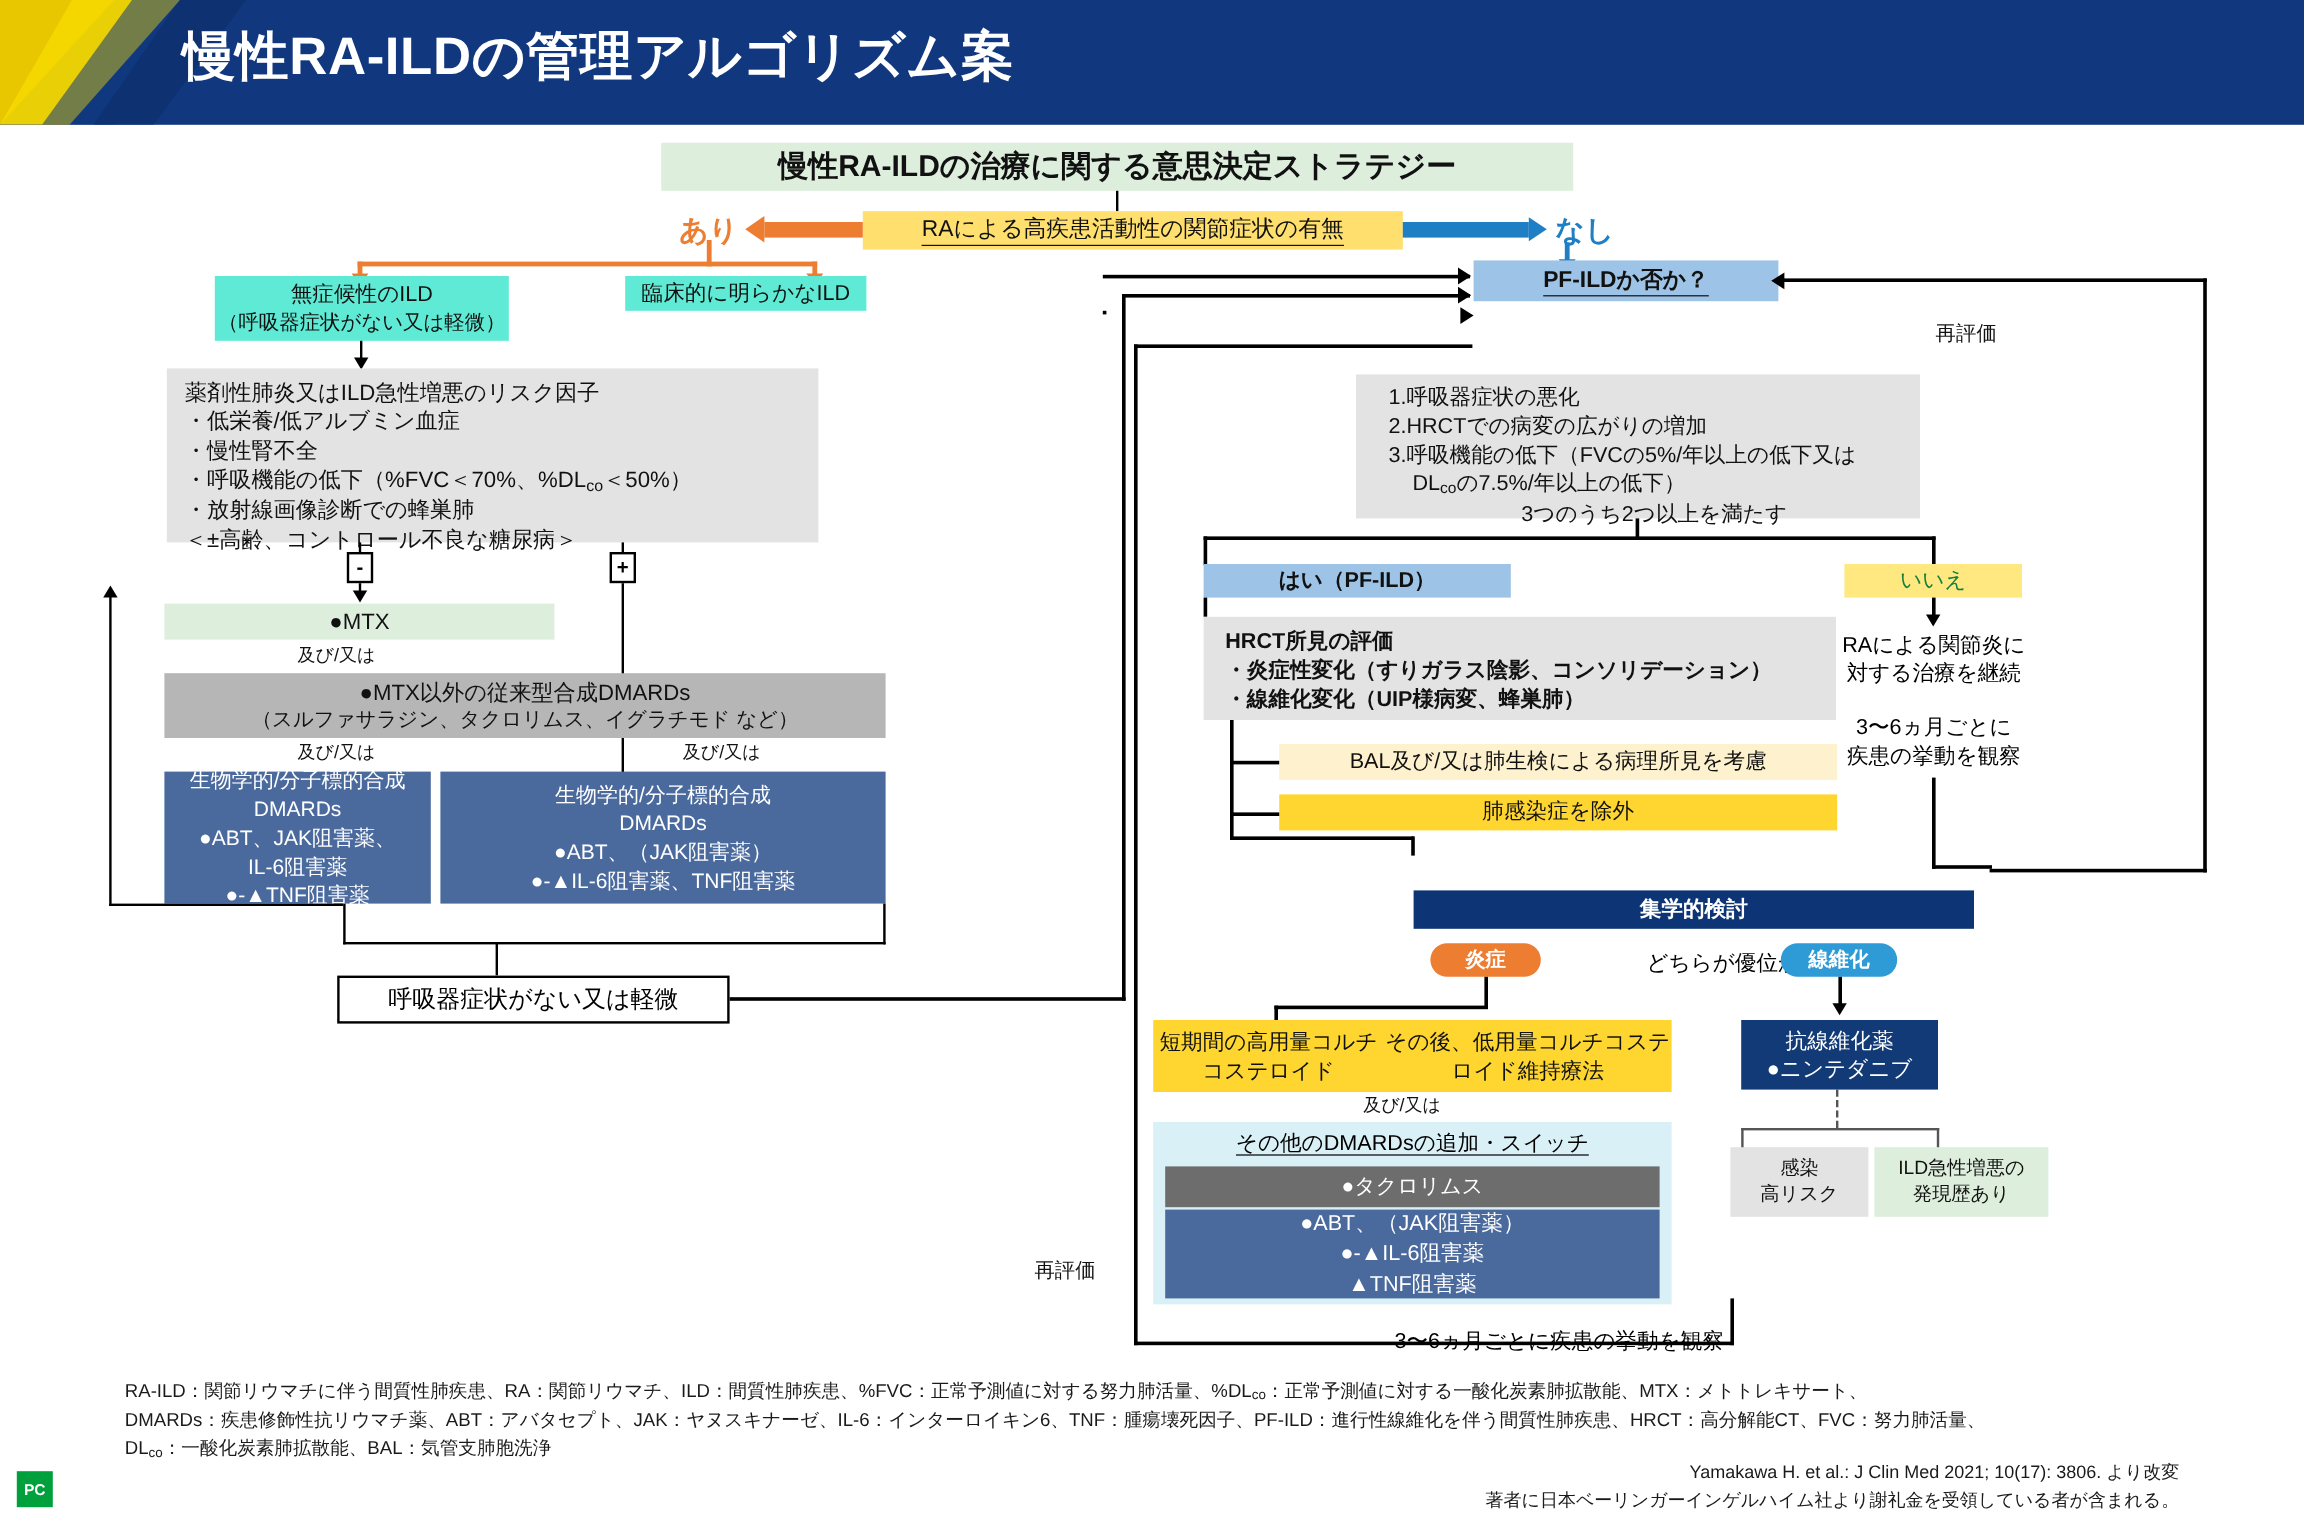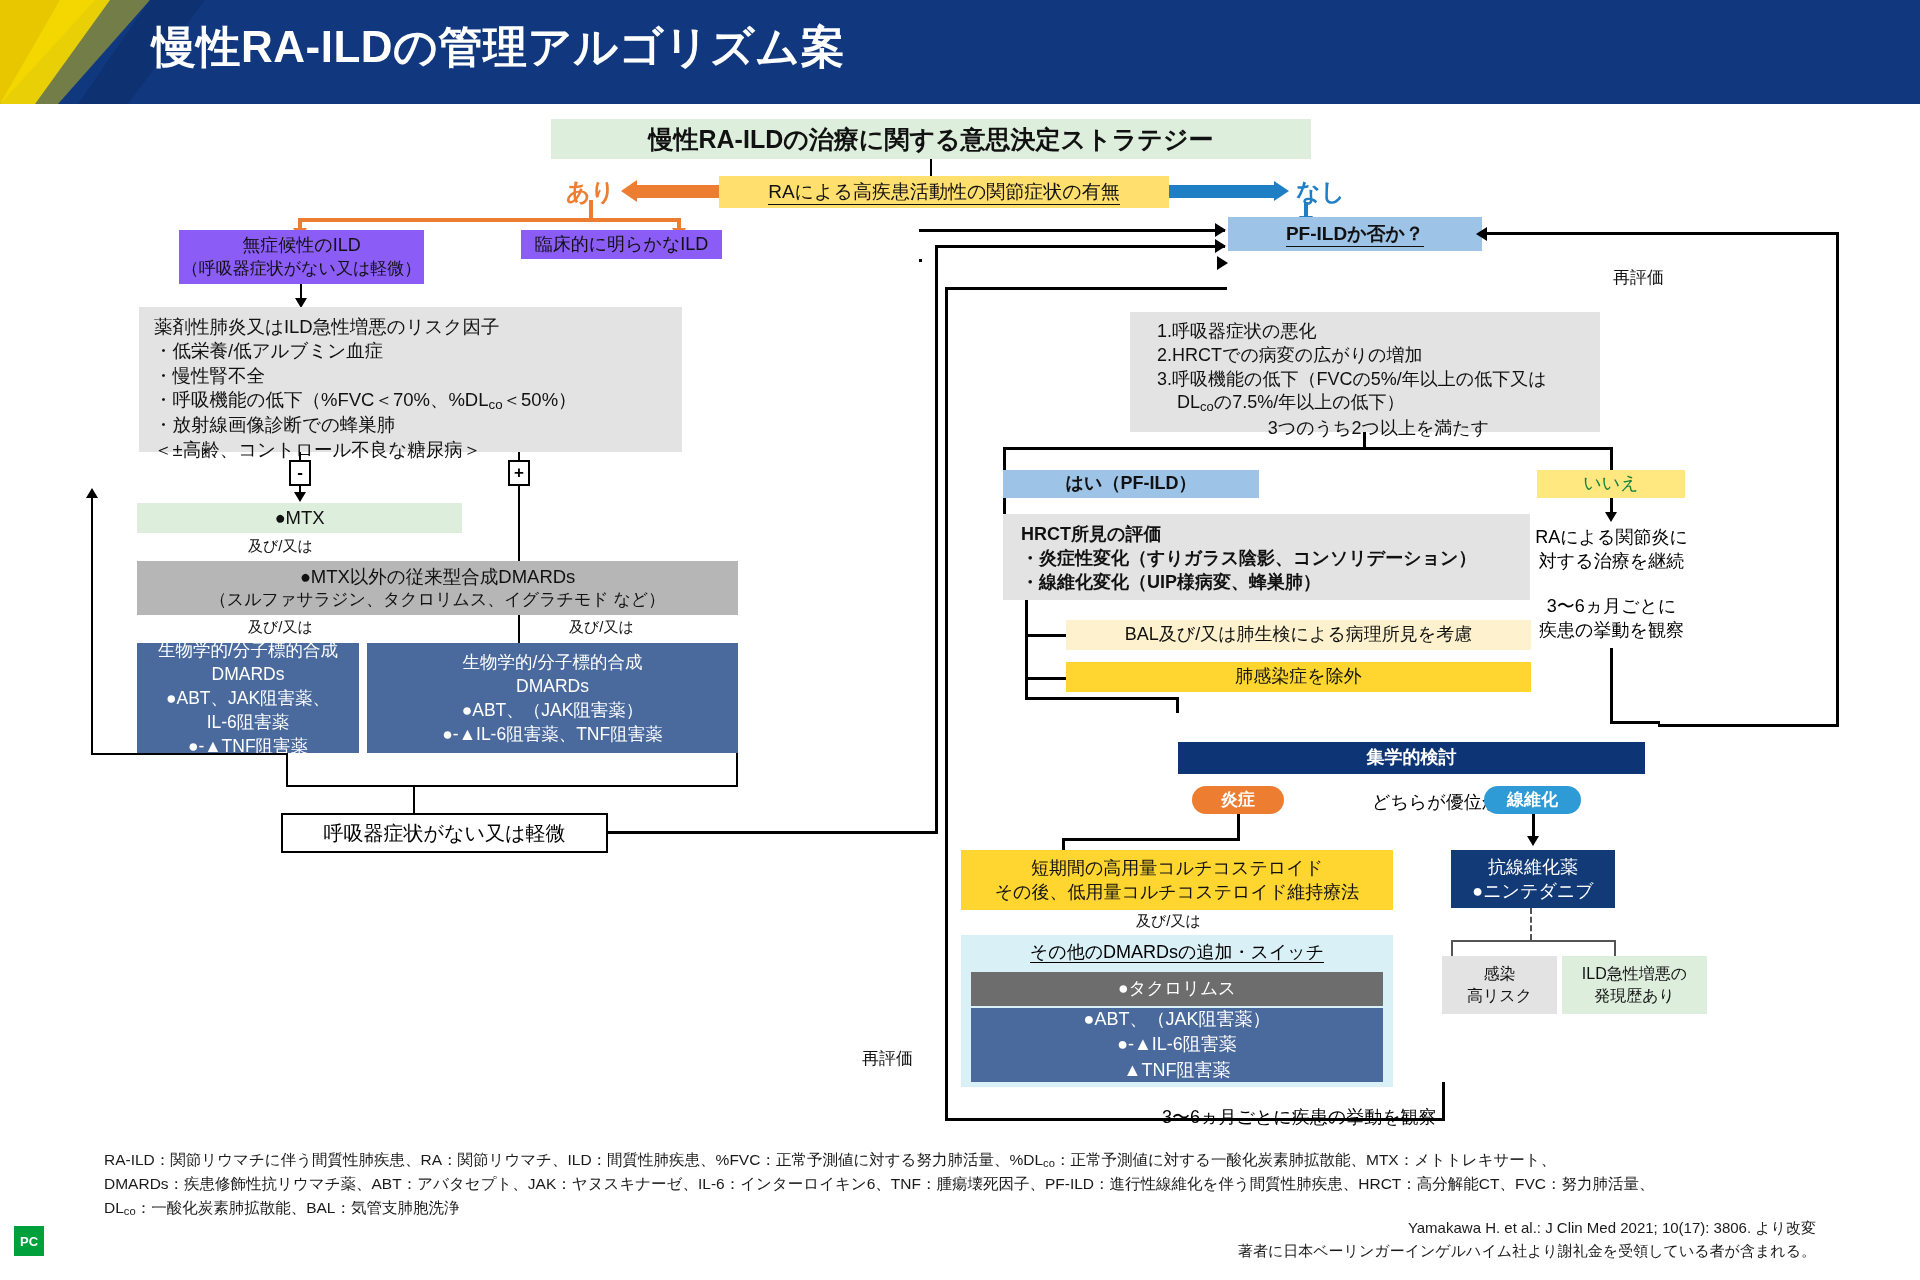--- a/index.html
+++ b/index.html
@@ -25,21 +25,21 @@
 
   
   .box { position: absolute; display: flex; align-items: center; justify-content: center;
          text-align: center; line-height: 1.32; }
   .box-l { justify-content: flex-start; text-align: center; }
   .plain { position: absolute; white-space: nowrap; }
 
   .green-title { background: #ddeedd; color: #111; font-weight: bold; font-size: 25px; }
   .yellow-q { background: #ffdf6e; color: #111; font-size: 19px; }
   .yellow-q span { border-bottom: 1.5px solid #111; }
-  .orange { background: #8b5cf6; color: #111; font-size: 18px; }
+  .orange { background: #5eead4; color: #111; font-size: 18px; }
   .grey { background: #e3e3e3; color: #111; font-size: 18.5px; }
   .greymid { background: #b6b6b6; color: #111; font-size: 18.5px; }
   .lgreen { background: #ddeedd; color: #111; font-size: 18.5px; }
   .blue-dark { background: #4a6a9e; color: #ffffff; font-size: 17.5px; }
   .blue-light { background: #9dc3e6; color: #111; font-size: 19px; font-weight: bold; }
   .navy { background: #0d3474; color: #ffffff; font-size: 18px; font-weight: bold; }
   .navy2 { background: #123a77; color: #ffffff; font-size: 18px; }
   .yel-strong { background: #ffd630; color: #111; font-size: 18px; }
   .yel-pale { background: #fdf2cd; color: #111; font-size: 18px; }
   .yel-light { background: #ffe880; color: #15803d; font-size: 18px; }
@@ -277,21 +277,21 @@
   <div class="box orange-pill" style="left:1192px; top:786px; width:92px; height:28px;">炎症</div>
   <div class="plain" style="left:1372px; top:790px; font-size:18px;">どちらが優位か？</div>
   <div class="box blue-pill" style="left:1484px; top:786px; width:97px; height:28px;">線維化</div>
 
   <div class="ln" style="left:1237px; top:814px; width:3px; height:26px;"></div>
   <div class="ln" style="left:1062px; top:838px; width:178px; height:3px;"></div>
   <div class="ln" style="left:1062px; top:838px; width:3px; height:14px;"></div>
   <div class="ln" style="left:1532px; top:814px; width:3px; height:28px;"></div>
   <div class="tri-d" style="left:1527px; top:836px;"></div>
 
-  <div class="box yel-strong" style="left:961px; top:850px; width:432px; height:60px; flex-direction:column; line-height:1.35;">
+  <div class="box yel-strong" style="left:961px; top:850px; width:432px; height:60px; flex-direction:row; line-height:1.35;">
     <div>短期間の高用量コルチコステロイド</div>
     <div>その後、低用量コルチコステロイド維持療法</div>
   </div>
   <div class="lbl" style="left:1136px; top:912px;">及び/又は</div>
 
   <div class="cyan-wrap" style="position:absolute; left:961px; top:935px; width:432px; height:152px;"></div>
   <div class="plain" style="left:961px; top:940px; width:432px; text-align:center; font-size:18px;">
     <span class="ul">その他のDMARDsの追加・スイッチ</span>
   </div>
   <div class="box grey-dk" style="left:971px; top:972px; width:412px; height:34px;">●タクロリムス</div>

